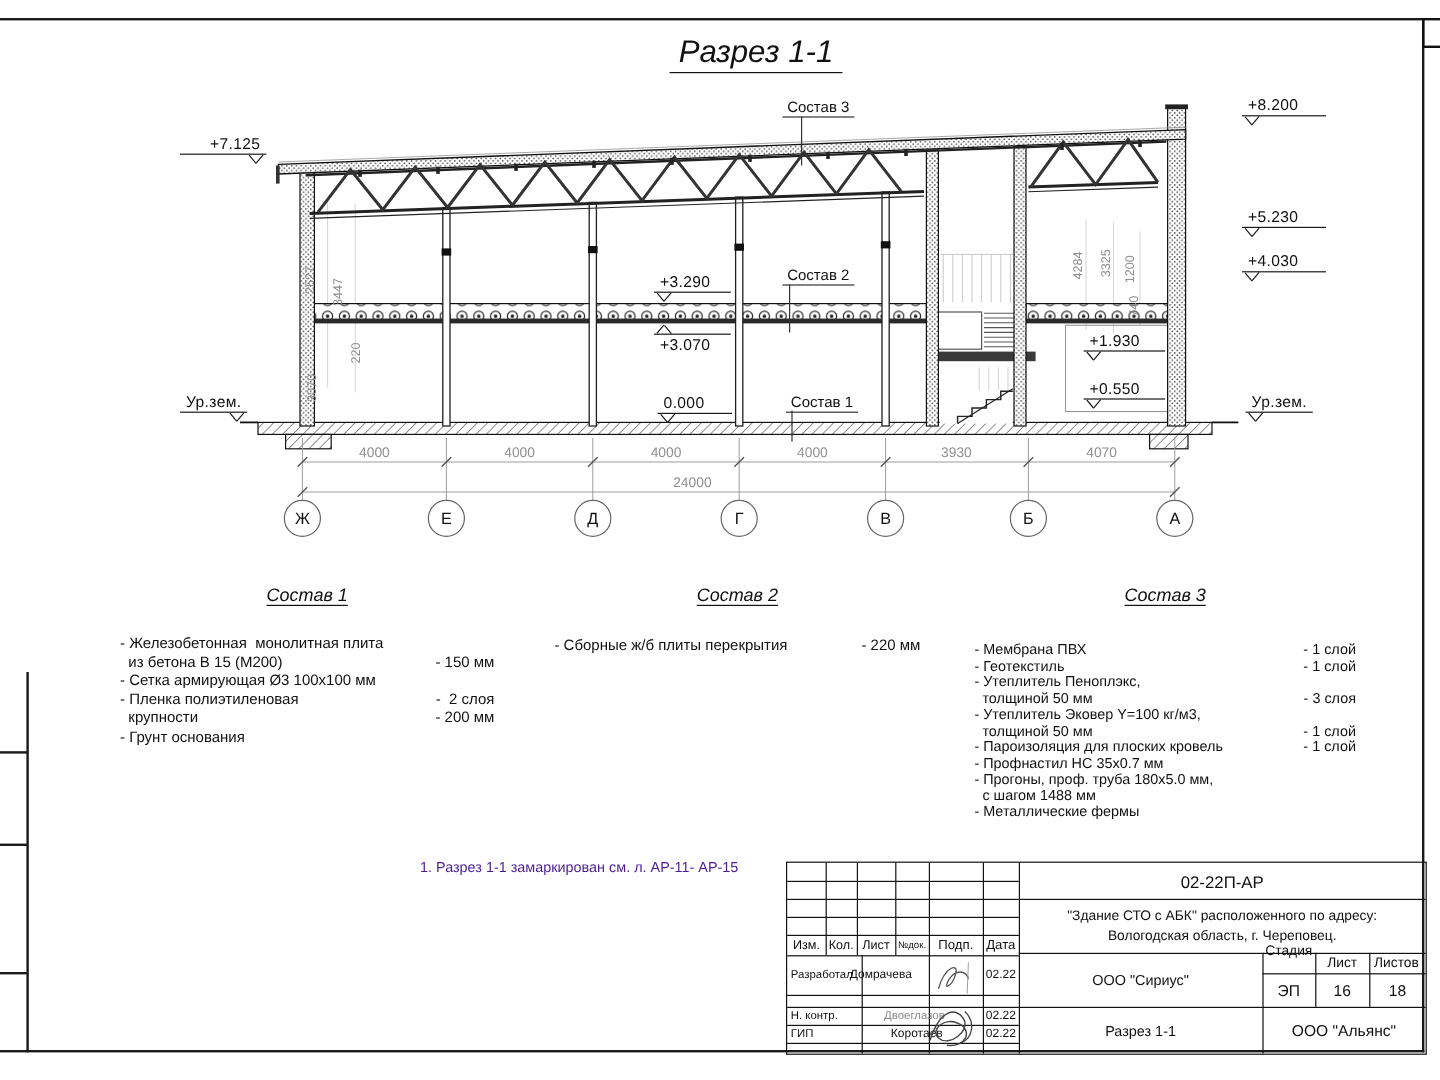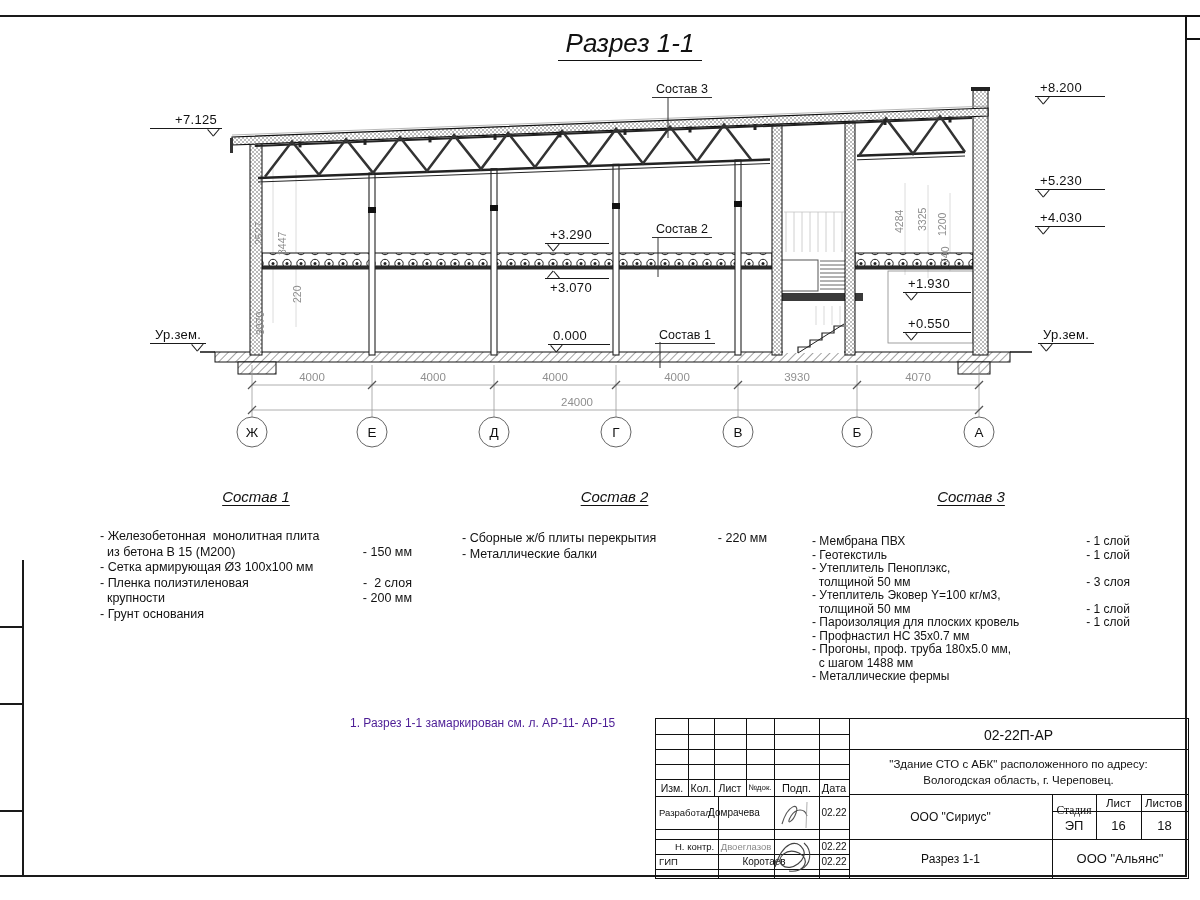--- a/index.html
+++ b/index.html
@@ -342,24 +342,20 @@
     </div>
   </div>
 
   <div class="spec s2" style="left:462px;top:488px;width:305px;">
     <span class="spec-title">Состав 2</span>
     <div class="spec-rows">
       <div class="spec-row">
           <span class="t">- Сборные ж/б плиты перекрытия</span>
           <span class="v">- 220 мм</span>
         </div>
-      <div class="spec-row">
-          <span class="t">- Металлические балки</span>
-          <span class="v"></span>
-        </div>
     </div>
   </div>
 
   <div class="spec s3" style="left:812px;top:488px;width:318px;">
     <span class="spec-title">Состав 3</span>
     <div class="spec-rows">
       <div class="spec-row">
           <span class="t">- Мембрана ПВХ</span>
           <span class="v">- 1 слой</span>
         </div>
@@ -440,42 +436,42 @@
     <div class="cell" style="left:0;top:60px;width:32px;height:17px;font-size:10.5px;">Изм.</div>
     <div class="cell" style="left:32px;top:60px;width:26px;height:17px;font-size:10.5px;">Кол.</div>
     <div class="cell" style="left:58px;top:60px;width:32px;height:17px;font-size:10.5px;">Лист</div>
     <div class="cell" style="left:90px;top:60px;width:28px;height:17px;font-size:8px;">№док.</div>
     <div class="cell" style="left:118px;top:60px;width:45px;height:17px;font-size:11px;">Подп.</div>
     <div class="cell" style="left:163px;top:60px;width:30px;height:17px;font-size:11px;">Дата</div>
 
     <div class="cell" style="left:1px;top:77px;width:61px;height:33px;font-size:9.5px;justify-content:flex-start;padding-left:2px;">Разработал</div>
     <div class="cell" style="left:50px;top:77px;width:56px;height:33px;font-size:10px;">Домрачева</div>
     <div class="cell" style="left:163px;top:77px;width:30px;height:33px;font-size:10px;">02.22</div>
-    <div class="cell" style="left:1px;top:120px;width:61px;height:15px;font-size:9.5px;justify-content:flex-start;padding-left:18px;">Н. контр.</div>
-    <div class="cell" style="left:62px;top:120px;width:56px;height:15px;font-size:9.5px;color:#888;">Двоеглазов</div>
+    <div class="cell" style="left:1px;top:120px;width:61px;height:15px;font-size:9.5px;justify-content:flex-start;padding-left:2px;">Н. контр.</div>
+    <div class="cell" style="left:78px;top:120px;width:56px;height:15px;font-size:9.5px;color:#888;">Двоеглазов</div>
     <div class="cell" style="left:163px;top:120px;width:30px;height:15px;font-size:10px;">02.22</div>
     <div class="cell" style="left:1px;top:135px;width:61px;height:15px;font-size:9.5px;justify-content:flex-start;padding-left:2px;">ГИП</div>
     <div class="cell" style="left:62px;top:135px;width:56px;height:15px;font-size:10px;padding-left:18px;">Коротаев</div>
     <div class="cell" style="left:163px;top:135px;width:30px;height:15px;font-size:10px;">02.22</div>
 
     <svg class="abs" style="left:120px;top:79px;" width="42" height="34" viewBox="0 0 42 34">
       <path d="M6 26 C 12 6, 24 4, 20 15 C 17 24, 9 28, 15 18 C 20 10, 29 10, 31 18" fill="none" stroke="#555" stroke-width="1.1"></path>
       <line x1="31" y1="4" x2="30" y2="30" stroke="#999" stroke-width="0.8"></line>
     </svg>
     <svg class="abs" style="left:115px;top:118px;" width="50" height="42" viewBox="0 0 50 42">
       <path d="M4 30 C 12 4, 26 2, 32 12 C 38 22, 20 36, 11 28 C 4 21, 16 10, 28 16 C 40 22, 34 36, 18 34" fill="none" stroke="#444" stroke-width="1.2"></path>
       <path d="M33 6 C 42 14, 40 28, 30 32" fill="none" stroke="#444" stroke-width="1.1"></path>
     </svg>
 
     <div class="cell" style="left:193px;top:2px;width:339px;height:27px;font-size:14px;">02-22П-АР</div>
     <div class="cell" style="left:200px;top:36px;width:325px;height:17px;font-size:11.5px;">"Здание СТО с АБК" расположенного по адресу:</div>
     <div class="cell" style="left:200px;top:52px;width:325px;height:17px;font-size:11.5px;">Вологодская область, г. Череповец.</div>
     <div class="cell" style="left:193px;top:75px;width:203px;height:45px;font-size:12px;">ООО "Сириус"</div>
     <div class="cell" style="left:193px;top:120px;width:203px;height:39px;font-size:12px;">Разрез 1-1</div>
-    <div class="cell" style="left:396px;top:82px;width:44px;height:17px;font-size:11.5px;font-family:Liberation Serif, serif;">Стадия</div>
+    <div class="cell" style="left:396px;top:65px;width:44px;height:17px;font-size:11.5px;">Стадия</div>
     <div class="cell" style="left:440px;top:75px;width:45px;height:17px;font-size:11.5px;">Лист</div>
     <div class="cell" style="left:485px;top:75px;width:47px;height:17px;font-size:11.5px;justify-content:flex-start;padding-left:4px;">Листов</div>
     <div class="cell" style="left:396px;top:92px;width:44px;height:28px;font-size:13px;">ЭП</div>
     <div class="cell" style="left:440px;top:92px;width:45px;height:28px;font-size:13px;">16</div>
     <div class="cell" style="left:485px;top:92px;width:47px;height:28px;font-size:13px;">18</div>
     <div class="cell" style="left:396px;top:120px;width:136px;height:39px;font-size:13px;">ООО "Альянс"</div>
   </div>
 
 </div>
 

